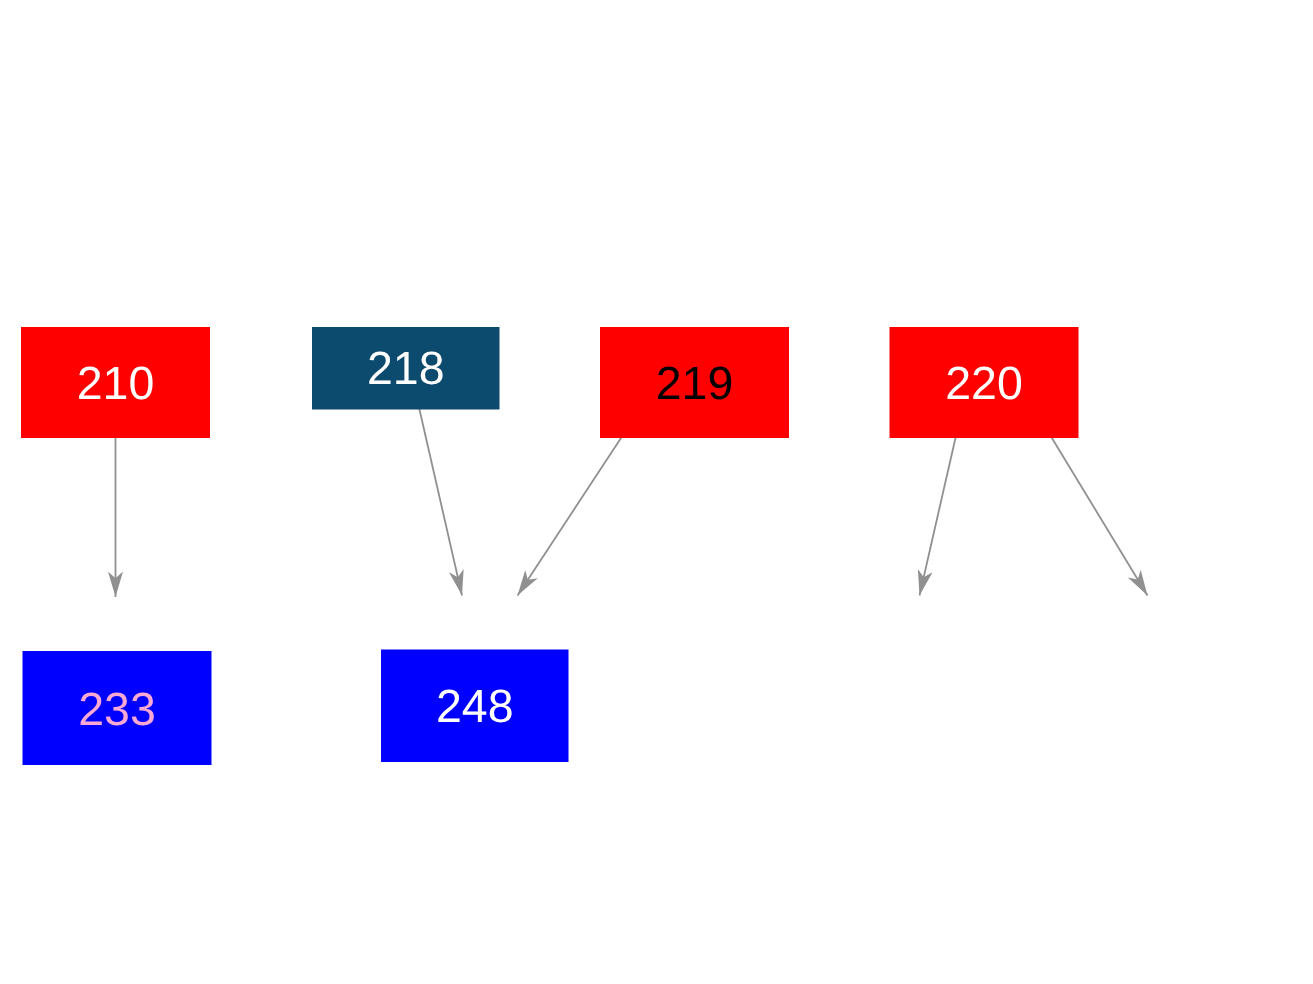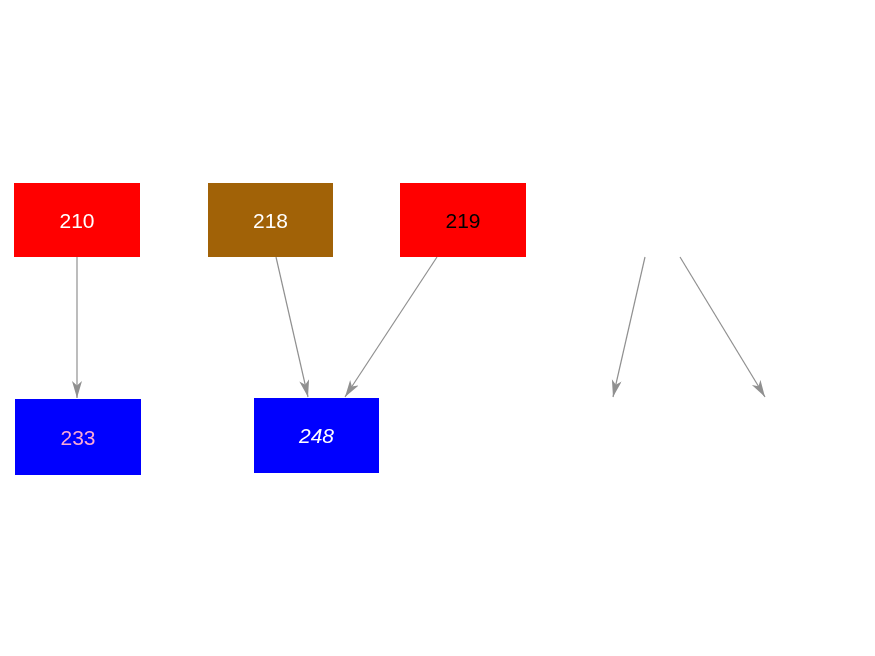--- a/index.html
+++ b/index.html
@@ -25,40 +25,42 @@
     top: 0;
     width: 875px;
     height: 656px;
   }
   .node {
     position: absolute;
     display: flex;
     align-items: center;
     justify-content: center;
     color: #ffffff;
-    font-size: 21px;
+    font-size: 31px;
     line-height: 1;
     user-select: none;
+    margin-top: 35px;
   }
 </style>
 </head>
 <body style="background: rgb(255, 255, 255);">
 
 <div id="canvas" style="background: rgb(255, 255, 255);">
   <svg id="edge-layer" width="875" height="656" xmlns="http://www.w3.org/2000/svg">
     <defs>
       <marker id="arrowhead" markerUnits="userSpaceOnUse" markerWidth="20" markerHeight="14" refX="17" refY="5" orient="auto">
         <path id="arrowhead-path" d="M0,0 L17,5 L0,10 L4.5,5 Z" fill="#909090"></path>
       </marker>
     </defs>
   <line x1="77" y1="257" x2="77" y2="398" stroke="#909090" stroke-width="1.2" marker-end="url(#arrowhead)"></line>
       <line x1="276" y1="257" x2="308" y2="397" stroke="#909090" stroke-width="1.2" marker-end="url(#arrowhead)"></line>
       <line x1="437" y1="257" x2="345" y2="397" stroke="#909090" stroke-width="1.2" marker-end="url(#arrowhead)"></line>
       <line x1="645" y1="257" x2="613" y2="397" stroke="#909090" stroke-width="1.2" marker-end="url(#arrowhead)"></line>
       <line x1="680" y1="257" x2="765" y2="397" stroke="#909090" stroke-width="1.2" marker-end="url(#arrowhead)"></line>
     </svg>
 
 <div class="node" style="left: 14px; top: 183px; width: 126px; height: 74px; background: rgb(255, 0, 0); color: rgb(255, 255, 255);">210</div>
-    <div class="node" style="left: 208px; top: 183px; width: 125px; height: 74px; background: #a16207; color: rgb(255, 255, 255);">218</div>
+    <div class="node" style="left: 208px; top: 183px; width: 125px; height: 55px; background: #0c4a6e; color: rgb(255, 255, 255);">218</div>
     <div class="node" style="left: 400px; top: 183px; width: 126px; height: 74px; background: rgb(255, 0, 0); color: #000000;">219</div>
+    <div class="node" style="left: 593px; top: 183px; width: 126px; height: 74px; background: rgb(255, 0, 0); color: rgb(255, 255, 255);">220</div>
     <div class="node" style="left: 15px; top: 399px; width: 126px; height: 76px; background: rgb(0, 0, 255); color: #f9a8d4;">233</div>
-    <div class="node" style="left: 254px; top: 398px; width: 125px; height: 75px; background: rgb(0, 0, 255); color: rgb(255, 255, 255); font-style: italic;">248</div>
+    <div class="node" style="left: 254px; top: 398px; width: 125px; height: 75px; background: rgb(0, 0, 255); color: rgb(255, 255, 255);">248</div>
   </div>
 
 </body></html>

